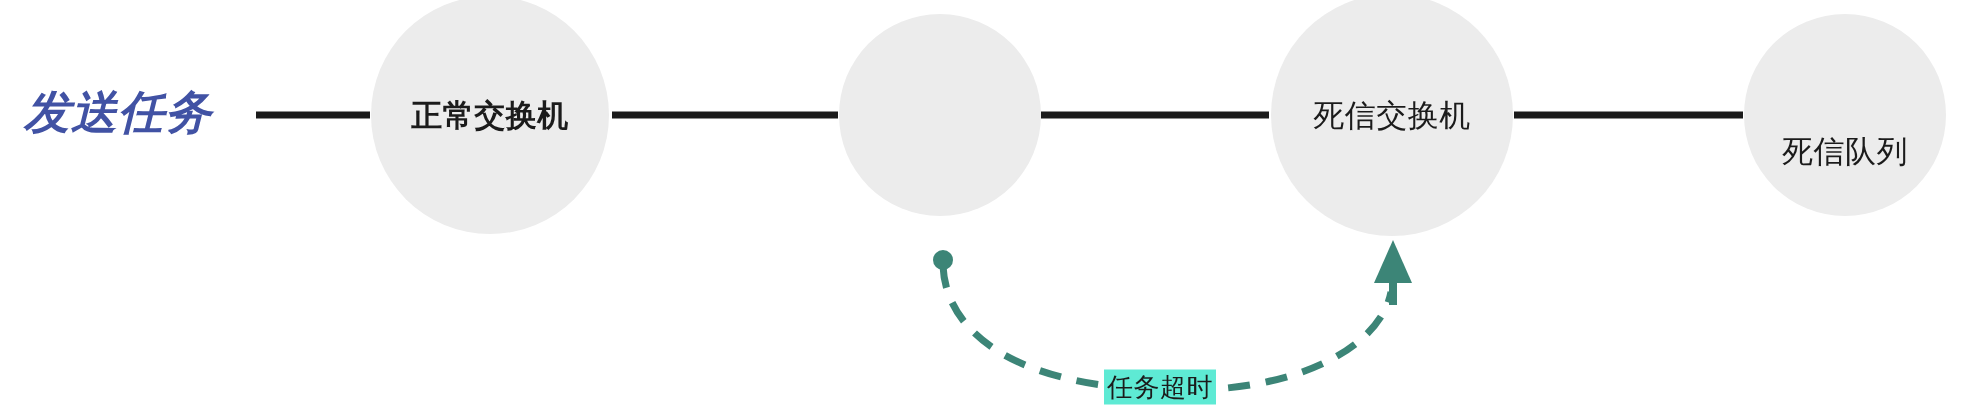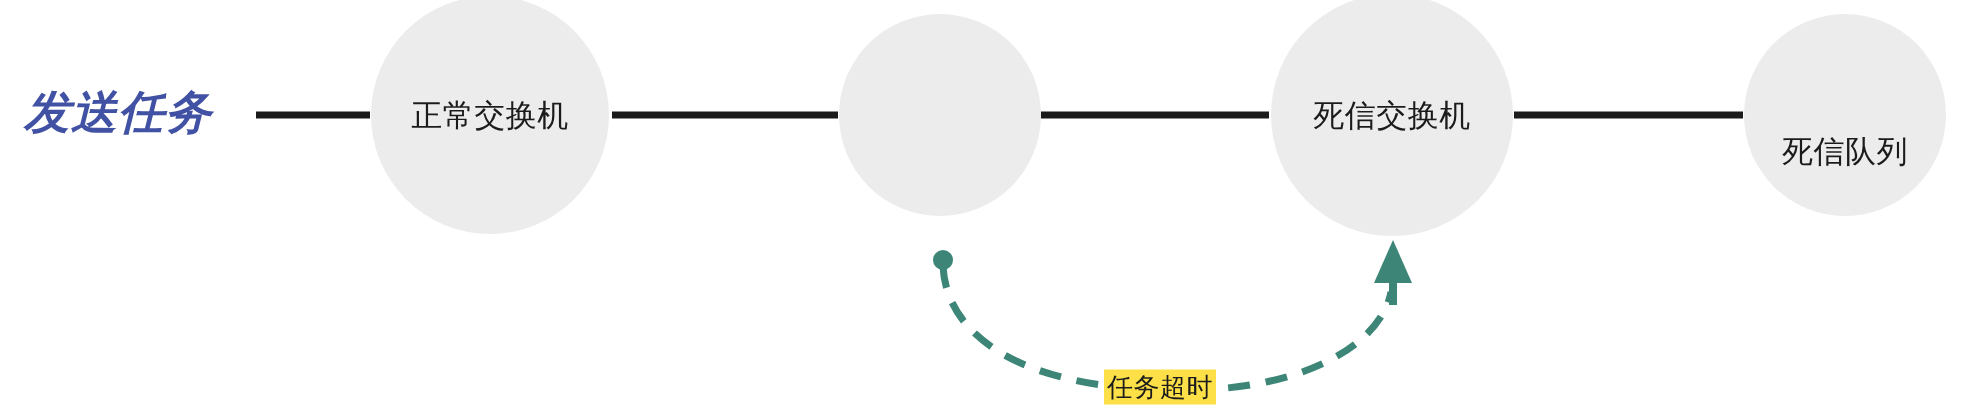--- a/index.html
+++ b/index.html
@@ -42,21 +42,21 @@
   .node-label {
     font-size: 31px;
     font-weight: 400;
     color: #1b1b1b;
     letter-spacing: 0.5px;
   }
   .edge-label {
     font-size: 26px;
     font-weight: 400;
     color: #1b1b1b;
-    background: #fde047;
+    background: #5eead4;
     padding: 0 3px;
     letter-spacing: 0.5px;
   }
 </style>
 </head>
 <body>
 
 <div id="stage">
 
   <svg id="flow-svg" viewBox="0 0 1986 416" xmlns="http://www.w3.org/2000/svg">
@@ -74,21 +74,21 @@
     <path d="M 943 266 C 946 330, 1010 385, 1160 390 C 1310 395, 1382 340, 1391 292" fill="none" stroke="#3c8577" stroke-width="7" stroke-linecap="butt" stroke-dasharray="22 16"></path>
 
     <circle cx="943" cy="260" r="10" fill="#3c8577"></circle>
 
     <polygon points="1393,240 1412,283 1374,283" fill="#3c8577"></polygon>
     <line x1="1393" y1="276" x2="1393" y2="305" stroke="#3c8577" stroke-width="8"></line>
   </svg>
 
   <div class="diagram-title" style="left:118px; top:113px;">发送任务</div>
 
-  <div class="node-label" style="left:490px; top:116px;">正常交换机</div>
+  <div class="node-label" style="left:490px; top:116px;font-weight:bold;">正常交换机</div>
 
 
   <div class="node-label" style="left:1392px; top:116px;">死信交换机</div>
 
   <div class="node-label" style="left:1845px; top:116px;margin-top:36px;">死信队列</div>
 
   <div class="edge-label" style="left:1160px; top:387px;">任务超时</div>
 
 </div>
 

